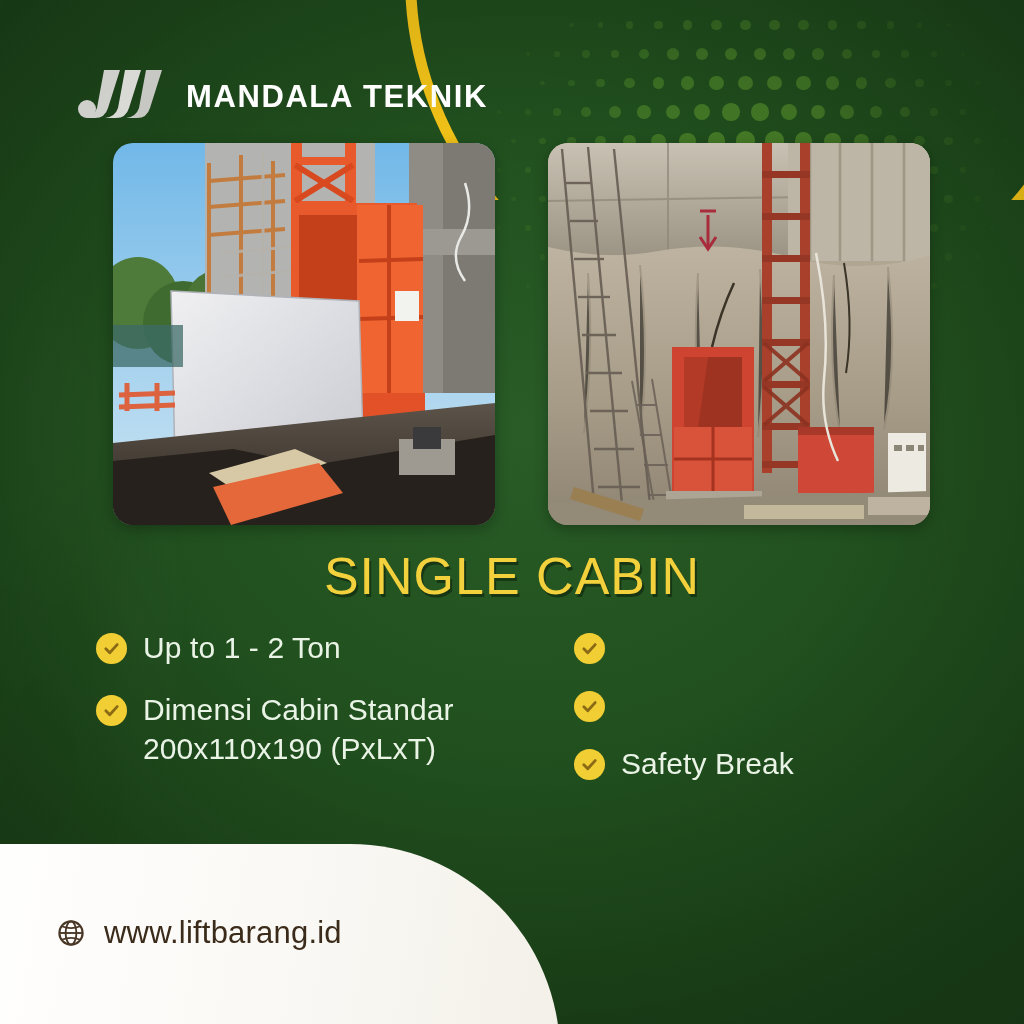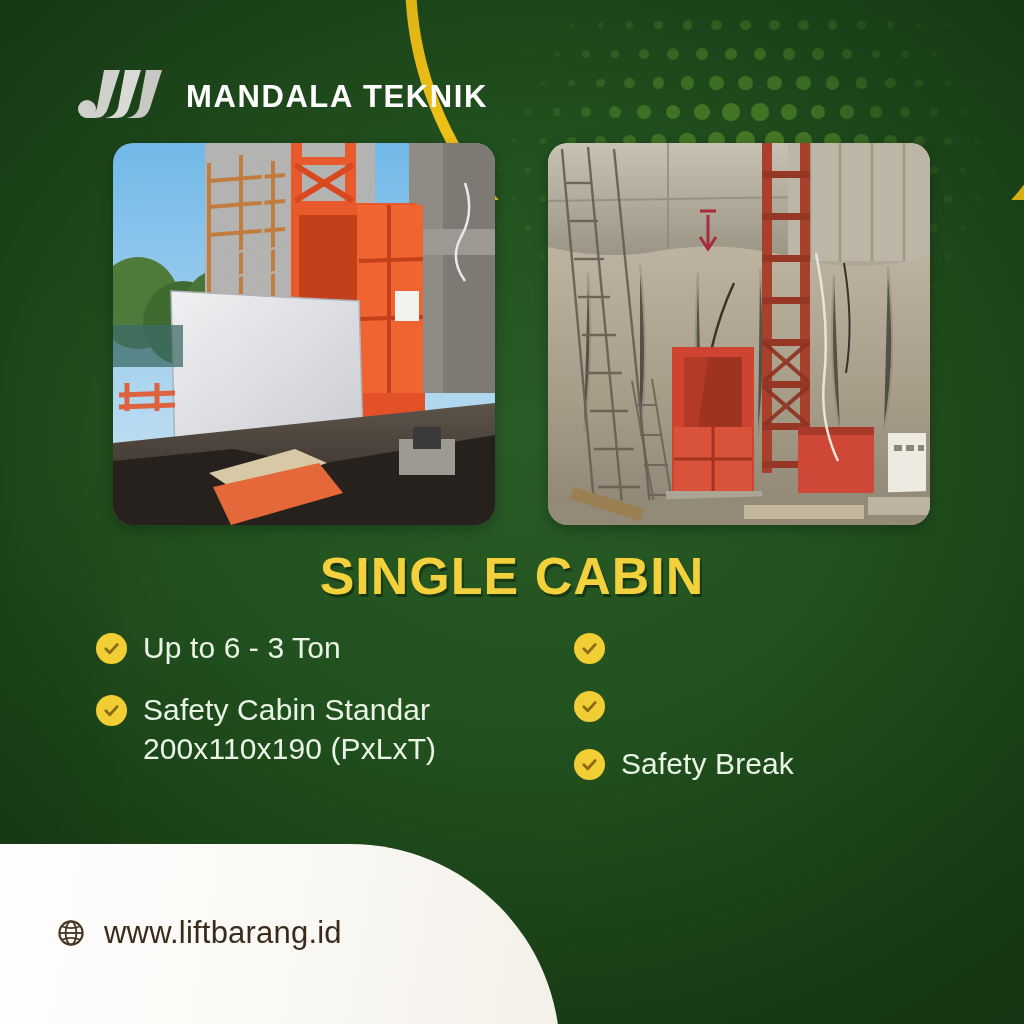--- a/index.html
+++ b/index.html
@@ -94,21 +94,21 @@
   .photo-right { left: 548px; top: 143px; width: 382px; height: 382px; }
   .photo svg { display: block; width: 100%; height: 100%; }
 
   
   .title {
     position: absolute;
     left: 0; right: 0; top: 546px;
     text-align: center;
     color: #F2D13C;
     font-size: 52px;
-    font-weight: bold;
+    font-weight: normal;
     letter-spacing: 1px;
     text-shadow: 2px 3px 0 rgba(20,48,18,.85);
     z-index: 6;
   }
 
   
   .features {
     position: absolute;
     left: 96px; top: 628px;
     width: 880px;
@@ -624,29 +624,29 @@
   <div class="title">SINGLE CABIN</div>
 
   <div class="features">
     <div class="col">
       <div class="feature">
         <span class="check">
           <svg viewBox="0 0 24 24" aria-hidden="true">
               <path d="M4 12.5 L9.5 18 L20 6.5" fill="none" stroke="#8A6A15" stroke-width="4" stroke-linecap="round" stroke-linejoin="round"></path>
             </svg>
         </span>
-        <span class="feature-text">Up to 6 - 3 Ton</span>
+        <span class="feature-text">Up to 1 - 2 Ton</span>
       </div>
       <div class="feature">
         <span class="check">
           <svg viewBox="0 0 24 24" aria-hidden="true">
               <path d="M4 12.5 L9.5 18 L20 6.5" fill="none" stroke="#8A6A15" stroke-width="4" stroke-linecap="round" stroke-linejoin="round"></path>
             </svg>
         </span>
-        <span class="feature-text">Safety Cabin Standar 200x110x190 (PxLxT)</span>
+        <span class="feature-text">Dimensi Cabin Standar 200x110x190 (PxLxT)</span>
       </div>
     </div>
     <div class="col">
       <div class="feature">
         <span class="check">
           <svg viewBox="0 0 24 24" aria-hidden="true">
               <path d="M4 12.5 L9.5 18 L20 6.5" fill="none" stroke="#8A6A15" stroke-width="4" stroke-linecap="round" stroke-linejoin="round"></path>
             </svg>
         </span>
       </div>

